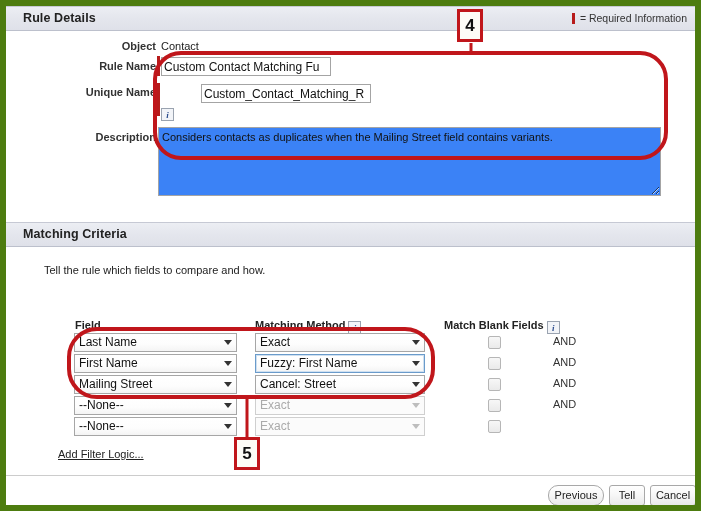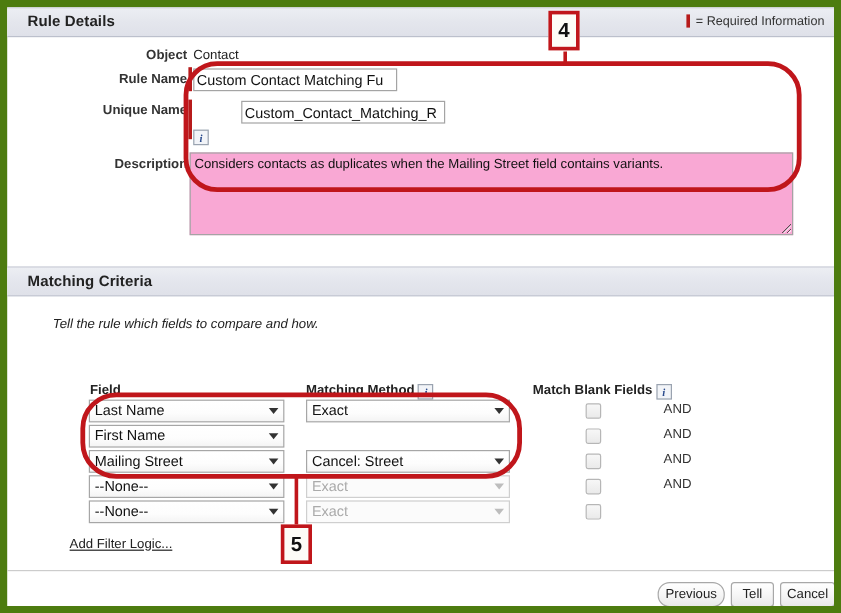--- a/index.html
+++ b/index.html
@@ -88,21 +88,21 @@
     padding: 1px 2px;
     box-sizing: border-box;
     height: 19px;
   }
   textarea.ta {
     position: absolute;
     font-family: "Liberation Sans", sans-serif;
     font-size: 11px;
     color: #111111;
     border: 1px solid #a4a4a4;
-    background: #f9a8d4;
+    background: #3b82f6;
     padding: 2px 3px;
     box-sizing: border-box;
     resize: both;
     overflow: auto;
     line-height: 1.35;
   }
 
   
   .info-icon {
     position: absolute;
@@ -269,39 +269,43 @@
   <div class="req-mark" style="left:151px; top:77px; height:33px;"></div>
   <input class="txt" style="left: 155px; top: 78px; width: 170px; margin-left: 40px;" value="Custom_Contact_Matching_R">
   <div class="info-icon" style="left:155px; top:102px;">i</div>
 
   <div class="form-label" style="left:50px; top:125px;">Description</div>
   <textarea class="ta" style="left: 152px; top: 121px; width: 503px; height: 69px;">Considers contacts as duplicates when the Mailing Street field contains variants.</textarea>
 
   <div class="section-bar" style="top:216px;"></div>
   <div class="section-title" style="top:221px;">Matching Criteria</div>
 
-  <div class="hint-text" style="left:38px; top:258px;font-style:italic;">Tell the rule which fields to compare and how.</div>
+  <div class="hint-text" style="left:38px; top:258px;">Tell the rule which fields to compare and how.</div>
 
   <div class="col-head" style="left:69px; top:313px;">Field</div>
   <div class="col-head" style="left:249px; top:313px;"><span>Matching Method</span><span class="info-inline">i</span></div>
   <div class="col-head" style="left:438px; top:313px;"><span>Match Blank Fields</span><span class="info-inline">i</span></div>
 
   <div class="sel" style="left:68px; top:327px; width:163px;">
     <span class="lbl">Last Name</span>
       <span class="arw"></span>
   </div>
   <div class="sel" style="left:249px; top:327px; width:170px;">
     <span class="lbl">Exact</span>
       <span class="arw"></span>
   </div>
   <div class="cbox" style="left:482px; top:330px;"></div>
   <div class="and-lbl" style="left:547px; top:329px;">AND</div>
 
   <div class="sel" style="left:68px; top:348px; width:163px;">
     <span class="lbl">First Name</span>
+      <span class="arw"></span>
+  </div>
+  <div class="sel focused" style="left:249px; top:348px; width:170px;">
+    <span class="lbl">Fuzzy: First Name</span>
       <span class="arw"></span>
   </div>
   <div class="cbox" style="left:482px; top:351px;"></div>
   <div class="and-lbl" style="left:547px; top:350px;">AND</div>
 
   <div class="sel" style="left:68px; top:369px; width:163px;">
     <span class="lbl">Mailing Street</span>
       <span class="arw"></span>
   </div>
   <div class="sel" style="left:249px; top:369px; width:170px;">

